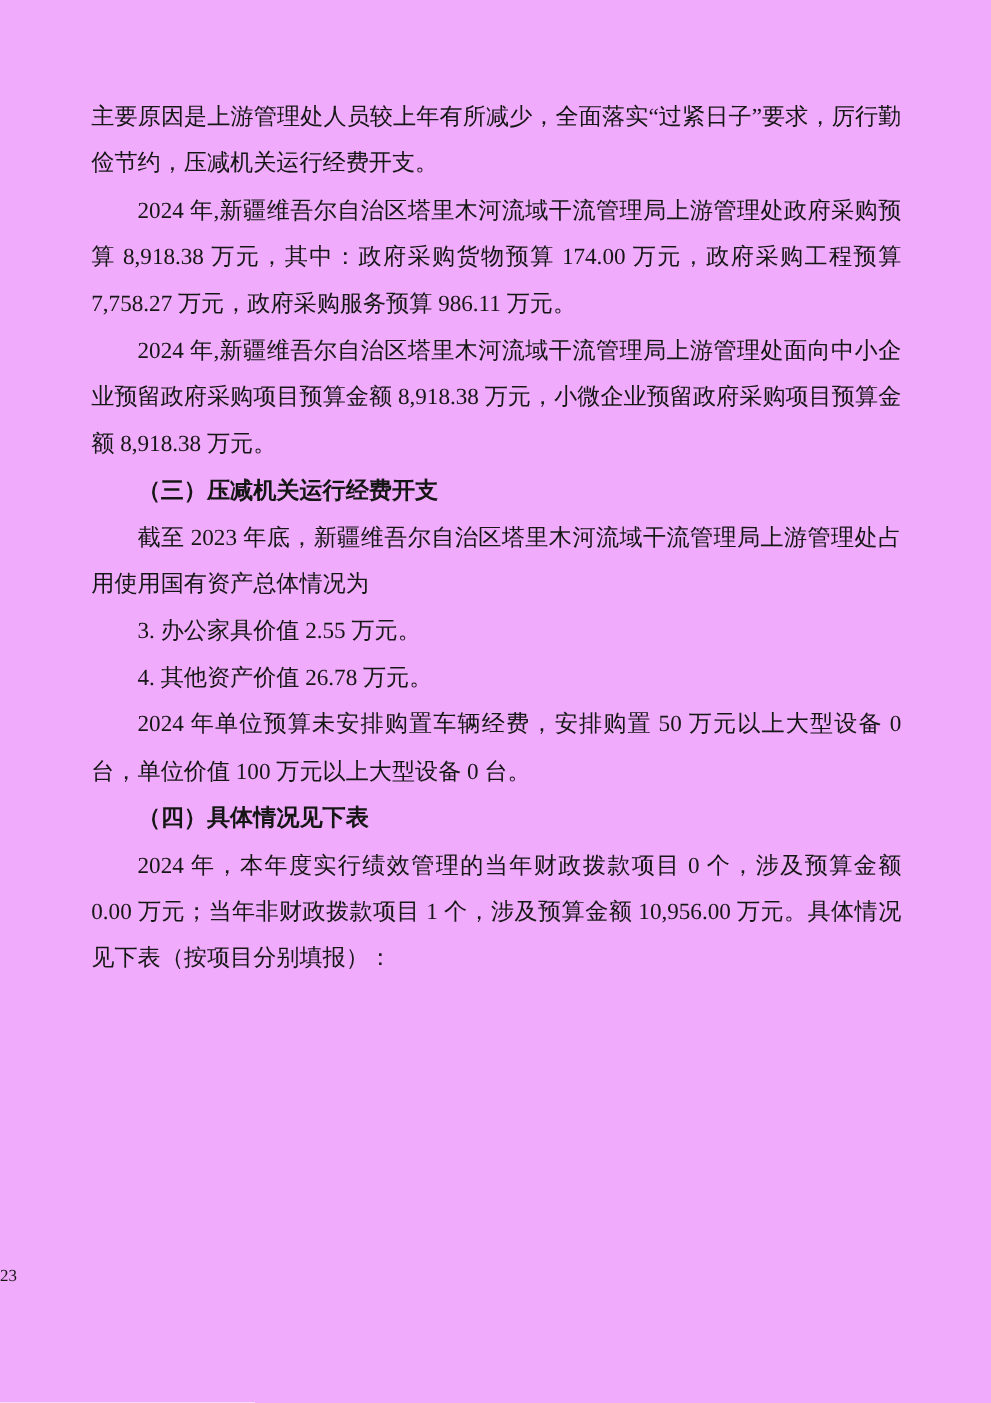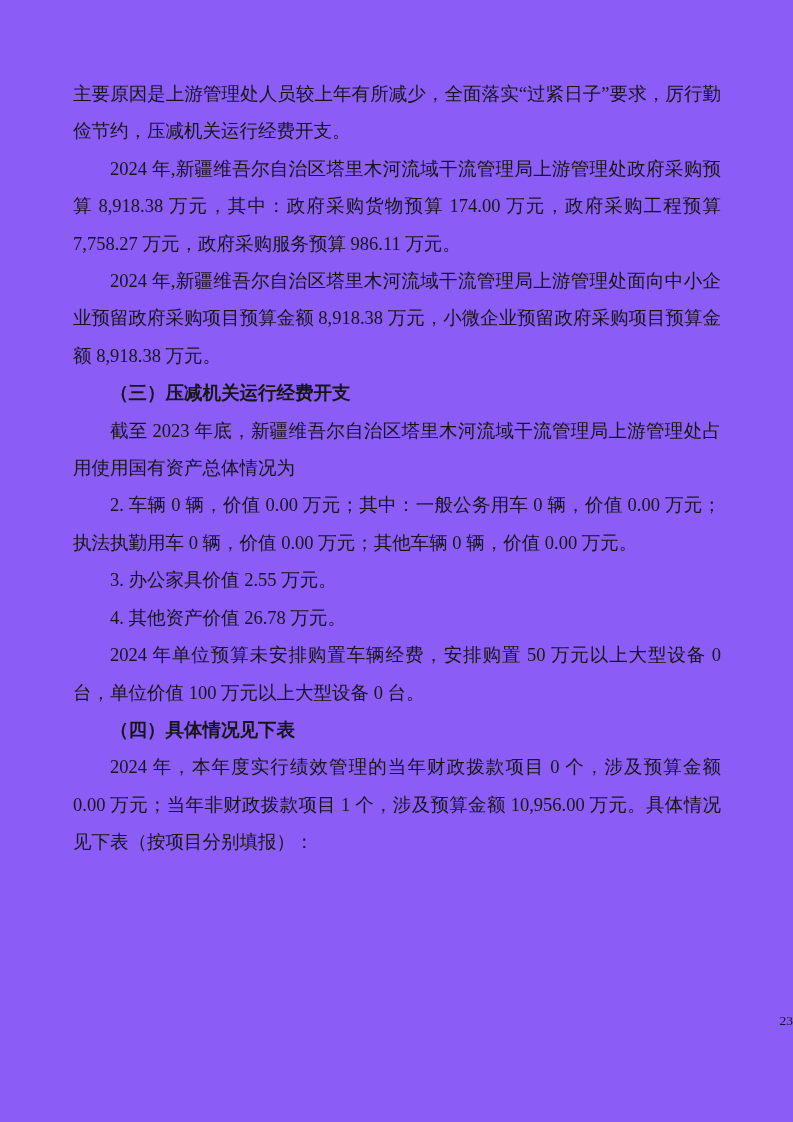--- a/index.html
+++ b/index.html
@@ -4,21 +4,21 @@
 <style>
   html, body {
     margin: 0;
     padding: 0;
     background: #ffffff;
   }
   .page {
     position: relative;
     width: 793px;
     height: 1122px;
-    background: #8b5cf6;
+    background: #f0abfc;
     overflow: hidden;
     font-family: "Liberation Serif", "DejaVu Serif", serif;
     color: #161616;
   }
   .doc-body {
     position: absolute;
     left: 73px;
     top: 76px;
     width: 648px;
     font-size: 18.5px;
@@ -36,37 +36,36 @@
   }
   .para.heading {
     font-weight: bold;
     text-align: left;
   }
   .footer {
     position: absolute;
     left: 0;
     right: 0;
     top: 1011px;
-    text-align: right;
+    text-align: left;
     font-size: 13.5px;
     line-height: 20px;
     color: #161616;
   }
 </style>
 </head>
 <body>
 
 <div class="page">
   <div class="doc-body">
     <p class="para no-indent">主要原因是上游管理处人员较上年有所减少，全面落实“过紧日子”要求，厉行勤俭节约，压减机关运行经费开支。</p>
     <p class="para">2024 年,新疆维吾尔自治区塔里木河流域干流管理局上游管理处政府采购预算 8,918.38 万元，其中：政府采购货物预算 174.00 万元，政府采购工程预算 7,758.27 万元，政府采购服务预算 986.11 万元。</p>
     <p class="para">2024 年,新疆维吾尔自治区塔里木河流域干流管理局上游管理处面向中小企业预留政府采购项目预算金额 8,918.38 万元，小微企业预留政府采购项目预算金额 8,918.38 万元。</p>
     <p class="para heading">（三）压减机关运行经费开支</p>
     <p class="para">截至 2023 年底，新疆维吾尔自治区塔里木河流域干流管理局上游管理处占用使用国有资产总体情况为</p>
-    <p class="para">2. 车辆 0 辆，价值 0.00 万元；其中：一般公务用车 0 辆，价值 0.00 万元；执法执勤用车 0 辆，价值 0.00 万元；其他车辆 0 辆，价值 0.00 万元。</p>
     <p class="para">3. 办公家具价值 2.55 万元。</p>
     <p class="para">4. 其他资产价值 26.78 万元。</p>
     <p class="para">2024 年单位预算未安排购置车辆经费，安排购置 50 万元以上大型设备 0 台，单位价值 100 万元以上大型设备 0 台。</p>
     <p class="para heading">（四）具体情况见下表</p>
     <p class="para">2024 年，本年度实行绩效管理的当年财政拨款项目 0 个，涉及预算金额 0.00 万元；当年非财政拨款项目 1 个，涉及预算金额 10,956.00 万元。具体情况见下表（按项目分别填报）：</p>
   </div>
   <div class="footer">23</div>
 </div>
 
 </body></html>

